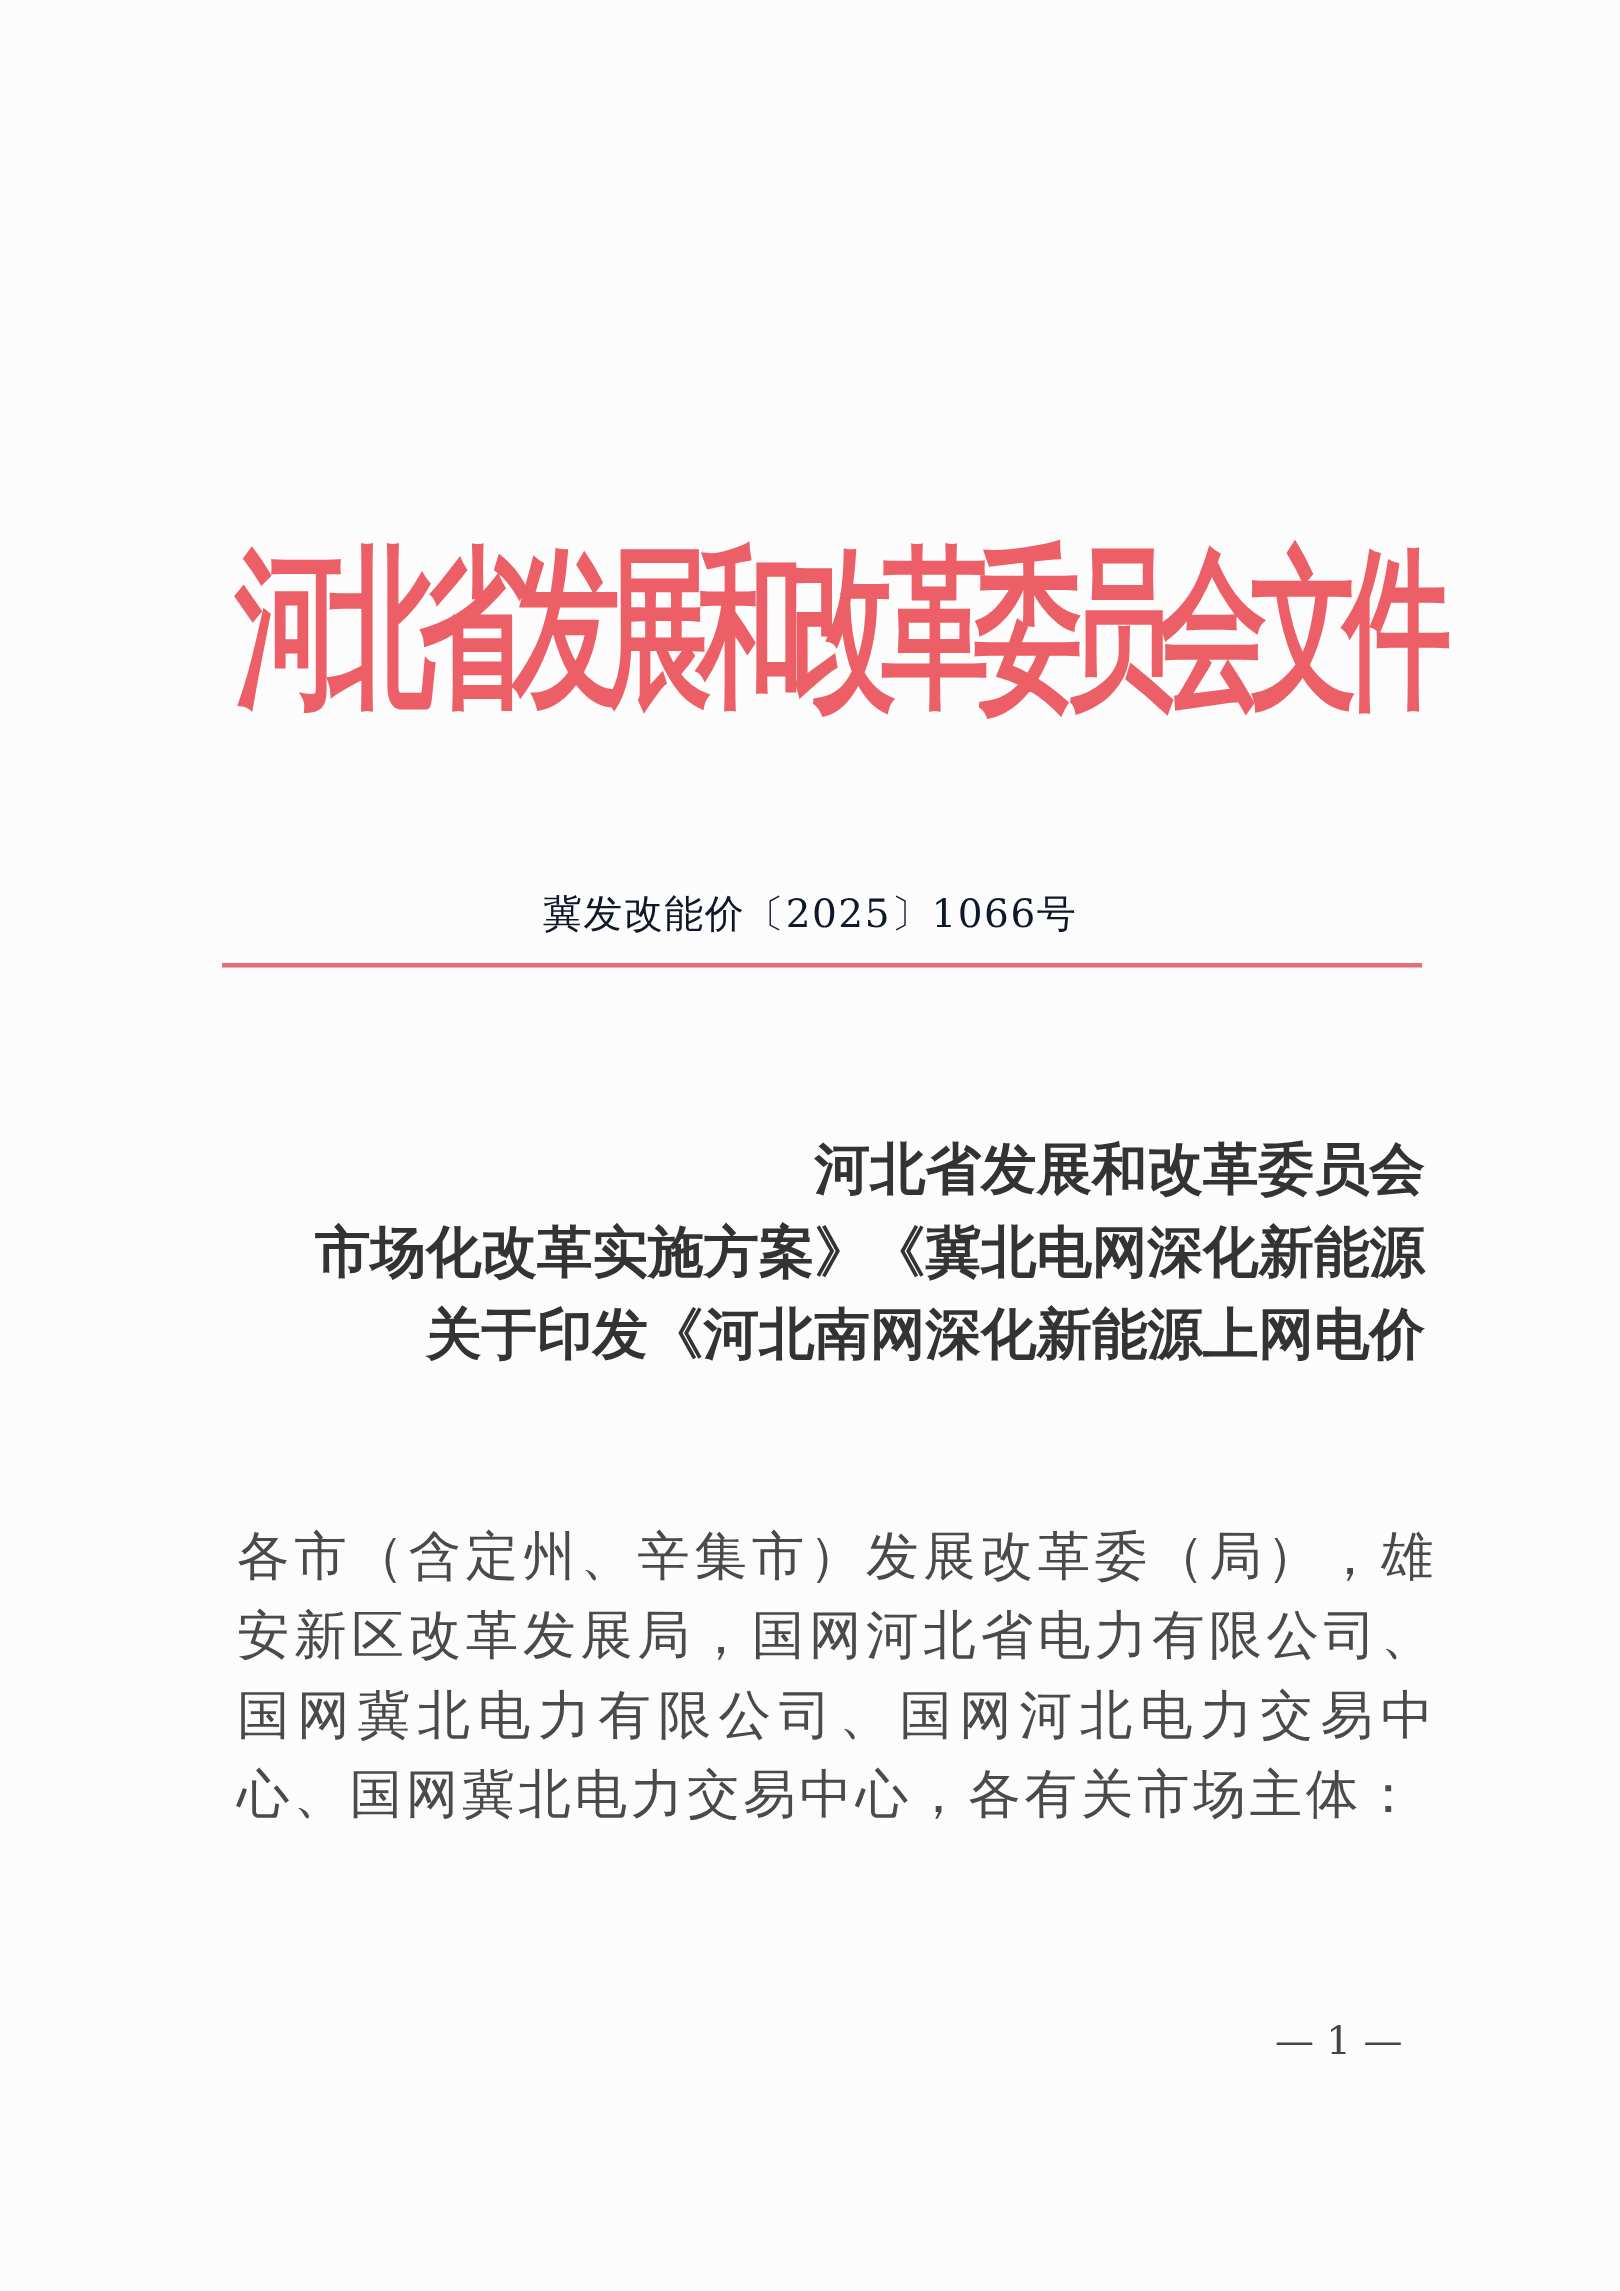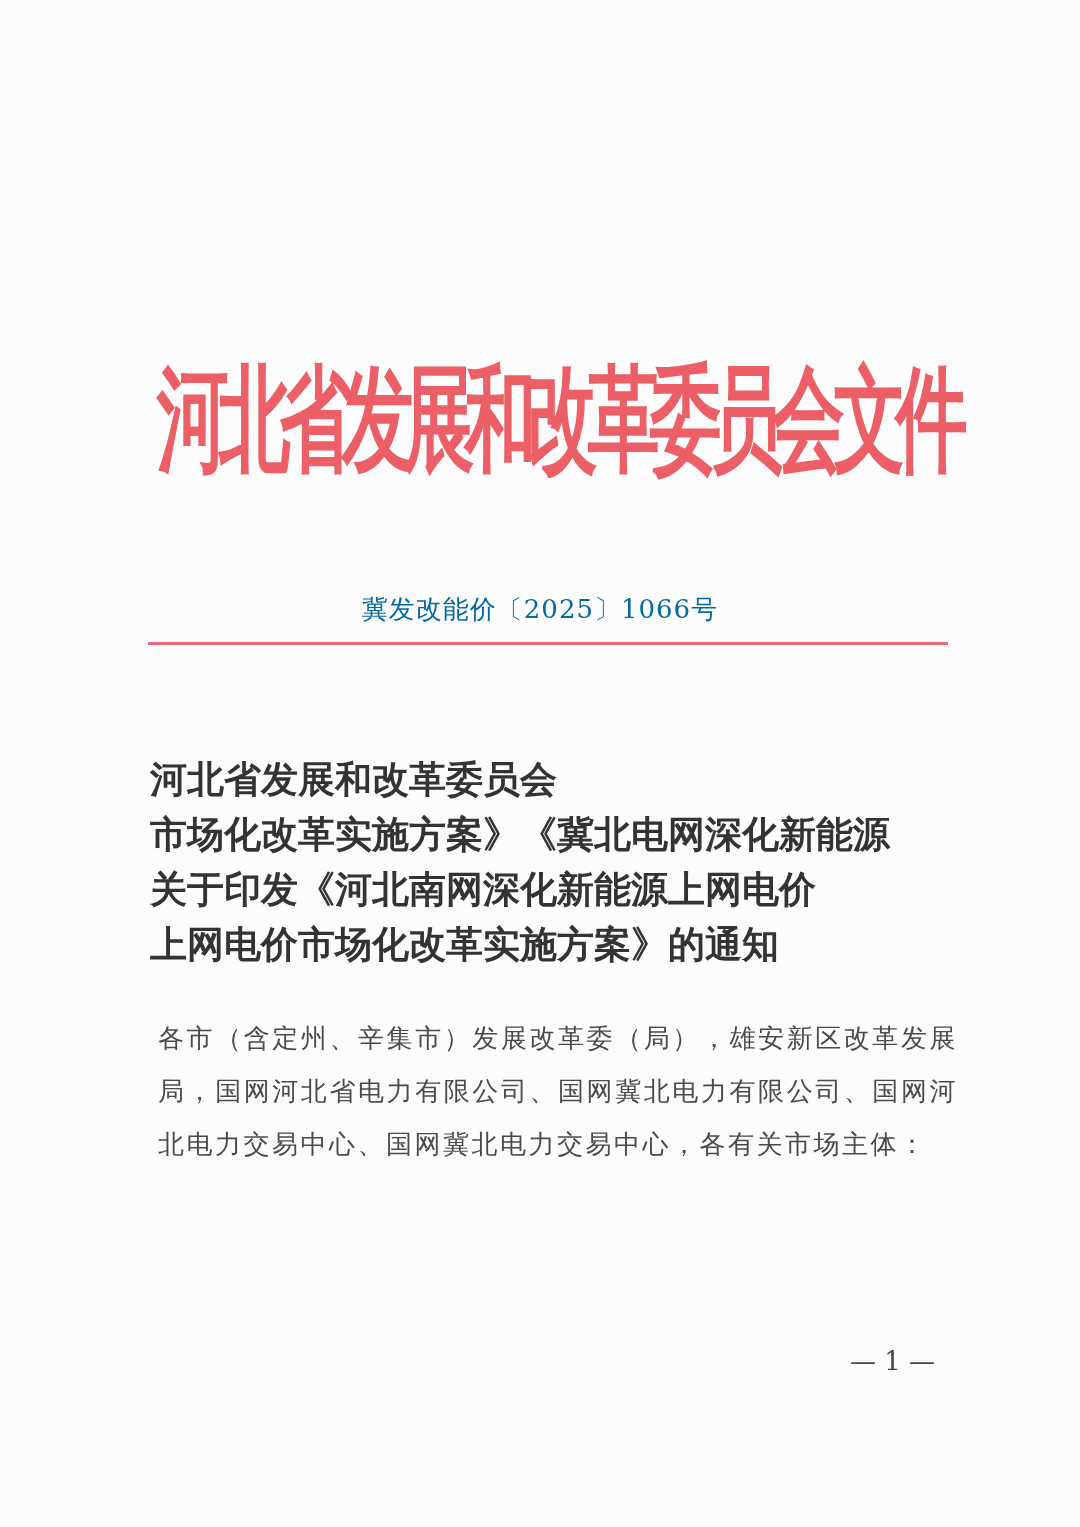--- a/index.html
+++ b/index.html
@@ -20,37 +20,37 @@
     font-weight: bold;
     font-size: 92px;
     letter-spacing: 0;
     transform: scaleY(1.25);
     transform-origin: center;
   }
   .red-header span { display: inline-block; width: 61px; text-align: center; transform: scaleX(0.78); }
   .doc-number {
     position: absolute; left: 0; right: 0; top: 592px;
     text-align: center;
-    font-size: 26px; color: #0369a1;
+    font-size: 26px; color: #0f172a;
     letter-spacing: 1px;
   }
   .red-rule {
     position: absolute; left: 148px; width: 800px; top: 642px; height: 3px;
     background: #e86c76;
   }
   .title {
     position: absolute; left: 150px; width: 800px; top: 752px;
-    text-align: left;
+    text-align: right;
     font-weight: bold;
     font-size: 37px; line-height: 55px; color: #333;
   }
   .title div { white-space: nowrap; }
   .body {
     position: absolute; left: 158px; width: 800px; top: 1012px;
-    font-size: 26px; line-height: 53px; color: #4a4a4a;
+    font-size: 35px; line-height: 53px; color: #4a4a4a;
     letter-spacing: 2.5px;
   }
   .body p { margin: 0; text-align: justify; }
   .body p.indent { text-indent: 54px; }
   .page-num {
     position: absolute; right: 145px; top: 1346px;
     font-size: 26px; color: #444;
   }
 </style>
 </head>
@@ -73,20 +73,19 @@
 </div>
 
 <div class="doc-number">冀发改能价〔2025〕1066号</div>
 
 <div class="red-rule"></div>
 
 <div class="title">
   <div>河北省发展和改革委员会</div>
   <div>市场化改革实施方案》《冀北电网深化新能源</div>
   <div>关于印发《河北南网深化新能源上网电价</div>
-  <div>上网电价市场化改革实施方案》的通知</div>
 </div>
 
 <div class="body">
   <p>各市（含定州、辛集市）发展改革委（局），雄安新区改革发展局，国网河北省电力有限公司、国网冀北电力有限公司、国网河北电力交易中心、国网冀北电力交易中心，各有关市场主体：</p>
 </div>
 
 <div class="page-num">— 1 —</div>
 
 </body></html>

